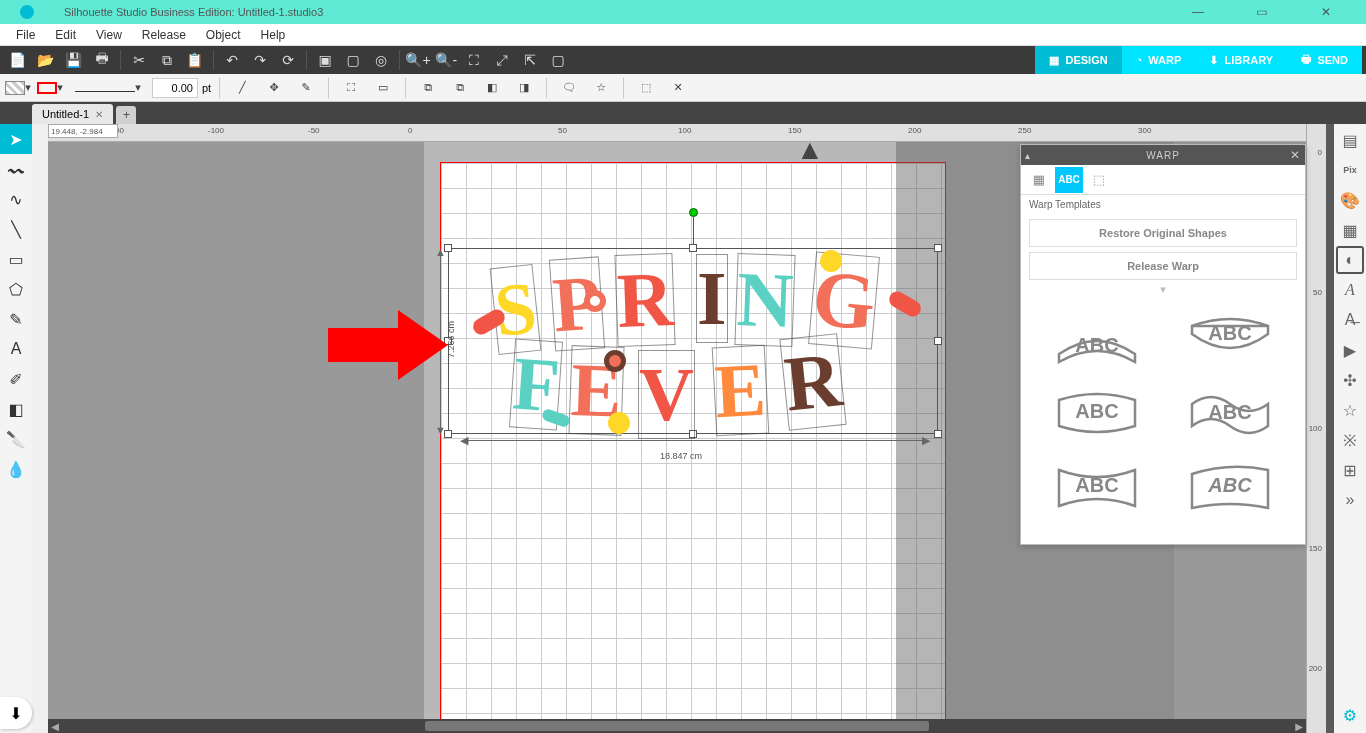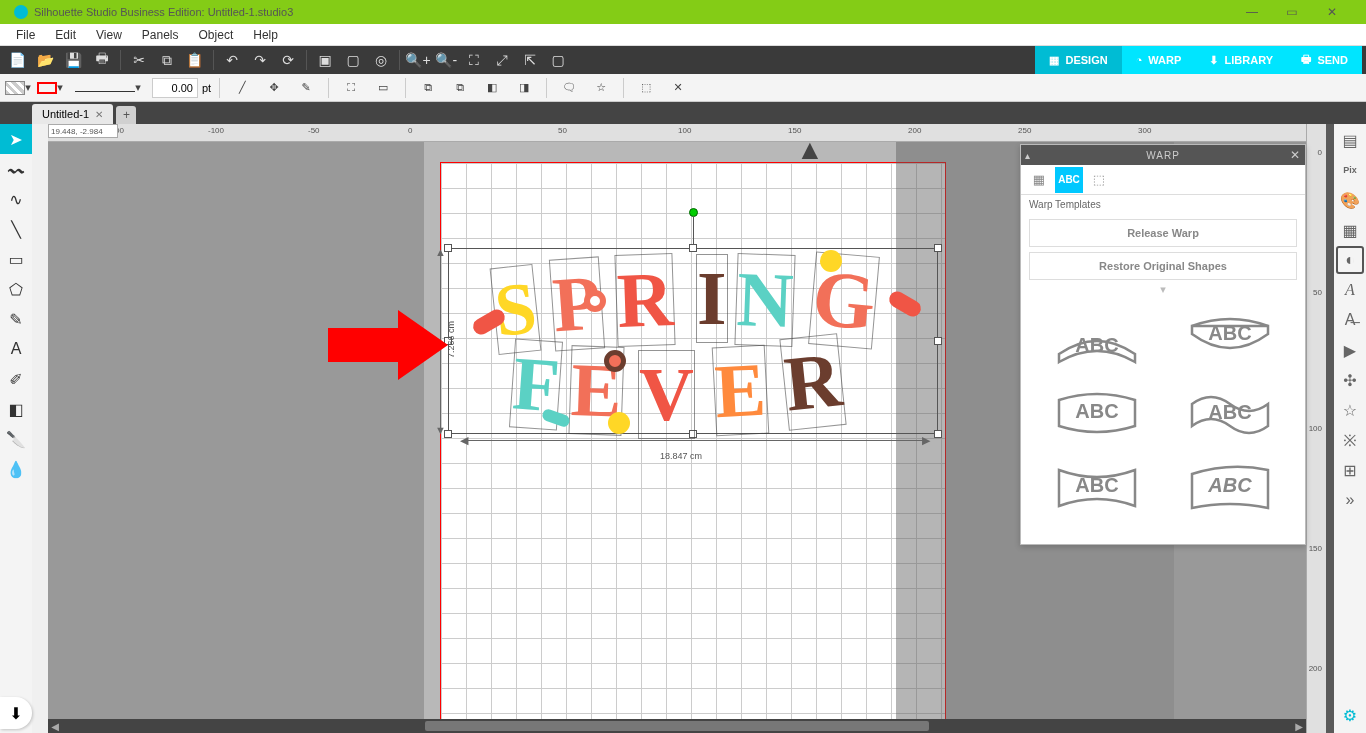--- a/index.html
+++ b/index.html
@@ -1,19 +1,19 @@
 <!DOCTYPE html>
 <html><head>
 <meta charset="utf-8">
 <style>
 * { margin: 0; padding: 0; box-sizing: border-box; font-family: Tahoma, Arial, sans-serif; }
 body { width: 1366px; height: 733px; overflow: hidden; background: #f0f0f0; position: relative; }
 
 
-.titlebar { height: 24px; background: #84cc16; display: flex; align-items: center; padding: 0 14px; font-size: 11px; color: #555; }
+.titlebar { height: 24px; background: #5eead4; display: flex; align-items: center; padding: 0 20px; font-size: 11px; color: #555; gap: 24px; }
 .titlebar .icon-app { width: 14px; height: 14px; background: #00bcd4; border-radius: 50%; margin-right: 6px; }
 .titlebar .spacer { flex: 1; }
 .titlebar .win-btn { width: 40px; height: 24px; display: flex; align-items: center; justify-content: center; color: #555; font-size: 12px; }
 
 
 .menubar { height: 22px; background: #fff; display: flex; align-items: center; padding: 0 6px; font-size: 12px; color: #333; border-bottom: 1px solid #ddd; }
 .menubar .menu-item { padding: 2px 10px; }
 
 
 .toolbar { height: 28px; background: #3a3a3a; display: flex; align-items: center; padding: 0 4px; }
@@ -114,21 +114,21 @@
   <span class="spacer"></span>
   <span class="win-btn">—</span>
   <span class="win-btn">▭</span>
   <span class="win-btn">✕</span>
 </div>
 
 <div class="menubar">
   <span class="menu-item">File</span>
   <span class="menu-item">Edit</span>
   <span class="menu-item">View</span>
-  <span class="menu-item">Panels</span>
+  <span class="menu-item">Release</span>
   <span class="menu-item">Object</span>
   <span class="menu-item">Help</span>
 </div>
 
 <div class="toolbar">
   <span class="tbtn">📄</span>
   <span class="tbtn">📂</span>
   <span class="tbtn">💾</span>
   <span class="tbtn">🖶</span>
   <span class="sep"></span>
@@ -320,22 +320,22 @@
     <span class="wh-left">▴</span>
     <span>WARP</span>
     <span class="wh-right">✕</span>
   </div>
   <div class="warp-tabs">
     <span class="warp-tab wt1">▦</span>
     <span class="warp-tab wt2">ABC</span>
     <span class="warp-tab wt3">⬚</span>
   </div>
   <div class="warp-subtitle">Warp Templates</div>
+  <div class="warp-btn">Restore Original Shapes</div>
   <div class="warp-btn">Release Warp</div>
-  <div class="warp-btn">Restore Original Shapes</div>
   <div style="text-align:center;color:#bbb;font-size:11px;margin-top:-2px">▾</div>
   <div class="warp-templates">
     <div class="warp-thumb">
       <svg width="86" height="50">
           <path d="M5 38 Q43 12 81 38 L81 46 Q43 24 5 46 Z"></path>
           <text x="43" y="36" text-anchor="middle">ABC</text>
         </svg>
     </div>
     <div class="warp-thumb">
       <svg width="86" height="50">

